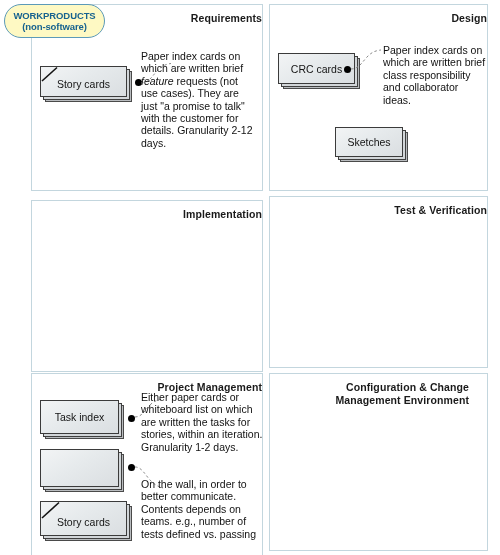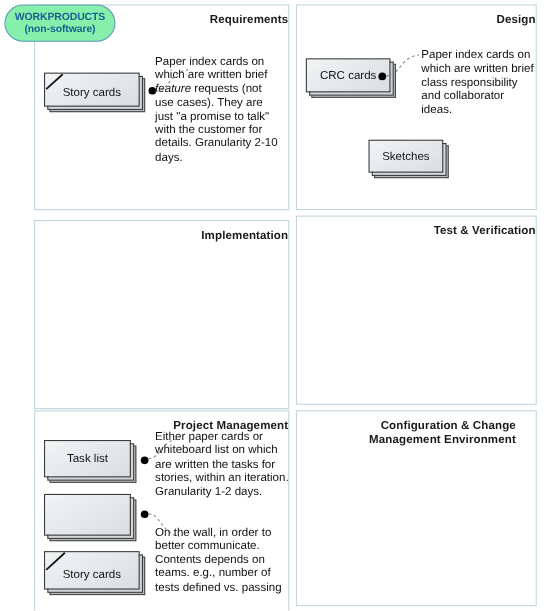--- a/index.html
+++ b/index.html
@@ -46,21 +46,21 @@
 
   
   #wp-badge {
     position: absolute;
     left: 4px;
     top: 4px;
     width: 101px;
     height: 34px;
     border: 1.6px solid #5c9ab8;
     border-radius: 17px;
-    background: #86efac;
+    background: #fef9c3;
     box-sizing: border-box;
     display: flex;
     flex-direction: column;
     align-items: center;
     justify-content: center;
     z-index: 20;
   }
   #wp-badge .l1 {
     font-size: 9.5px;
     font-weight: bold;
@@ -151,21 +151,21 @@
     </svg>
     <div class="label" style="width:87px; height:31px; padding-top:5px; box-sizing:border-box;">Story cards</div>
   </div>
 
   <div class="conn-dot" style="left:135px; top:79px;"></div>
   <svg class="conn-curve" style="left:140px; top:62px;" width="32" height="26" viewBox="0 0 32 26">
     <path d="M1,21 C9,21 12,14 18,8 C22,4 26,2 31,1.5" fill="none" stroke="#8a8a8a" stroke-width="1" stroke-dasharray="2.5,2.5"></path>
   </svg>
 
   <div class="note" style="left:141px; top:50px; width:116px;">
-    <span>Paper index cards on which are written brief </span><i>feature</i><span> requests (not use cases). They are just "a promise to talk" with the customer for details. Granularity 2-10 days.</span>
+    <span>Paper index cards on which are written brief </span><i>feature</i><span> requests (not use cases). They are just "a promise to talk" with the customer for details. Granularity 2-12 days.</span>
   </div>
 
   <div class="panel" style="left:269px; top:4px; width:219px; height:187px;">
     <div class="panel-title">Design</div>
   </div>
 
   <div class="card" style="left:278px; top:53px; width:82px; height:36px;">
     <div class="sheet back2" style="width:77px; height:31px;"></div>
     <div class="sheet back1" style="width:77px; height:31px;"></div>
     <div class="sheet front" style="width:77px; height:31px;"></div>
@@ -197,21 +197,21 @@
   </div>
 
   <div class="panel" style="left:31px; top:373px; width:232px; height:218px;">
     <div class="panel-title">Project Management</div>
   </div>
 
   <div class="card" style="left:40px; top:400px; width:84px; height:39px;">
     <div class="sheet back2" style="width:79px; height:34px;"></div>
     <div class="sheet back1" style="width:79px; height:34px;"></div>
     <div class="sheet front" style="width:79px; height:34px;"></div>
-    <div class="label" style="width:79px; height:34px;">Task list</div>
+    <div class="label" style="width:79px; height:34px;">Task index</div>
   </div>
 
   <div class="conn-dot" style="left:128px; top:415px;"></div>
   <svg class="conn-curve" style="left:134px; top:398px;" width="30" height="24" viewBox="0 0 30 24">
     <path d="M1,19 C8,19 11,12 17,6 C21,2.5 25,1.5 29,1" fill="none" stroke="#8a8a8a" stroke-width="1" stroke-dasharray="2.5,2.5"></path>
   </svg>
 
   <div class="note" style="left:141px; top:391px; width:122px;">
     <span>Either paper cards or whiteboard list on which are written the tasks for stories, within an iteration. Granularity 1-2 days.</span>
   </div>

